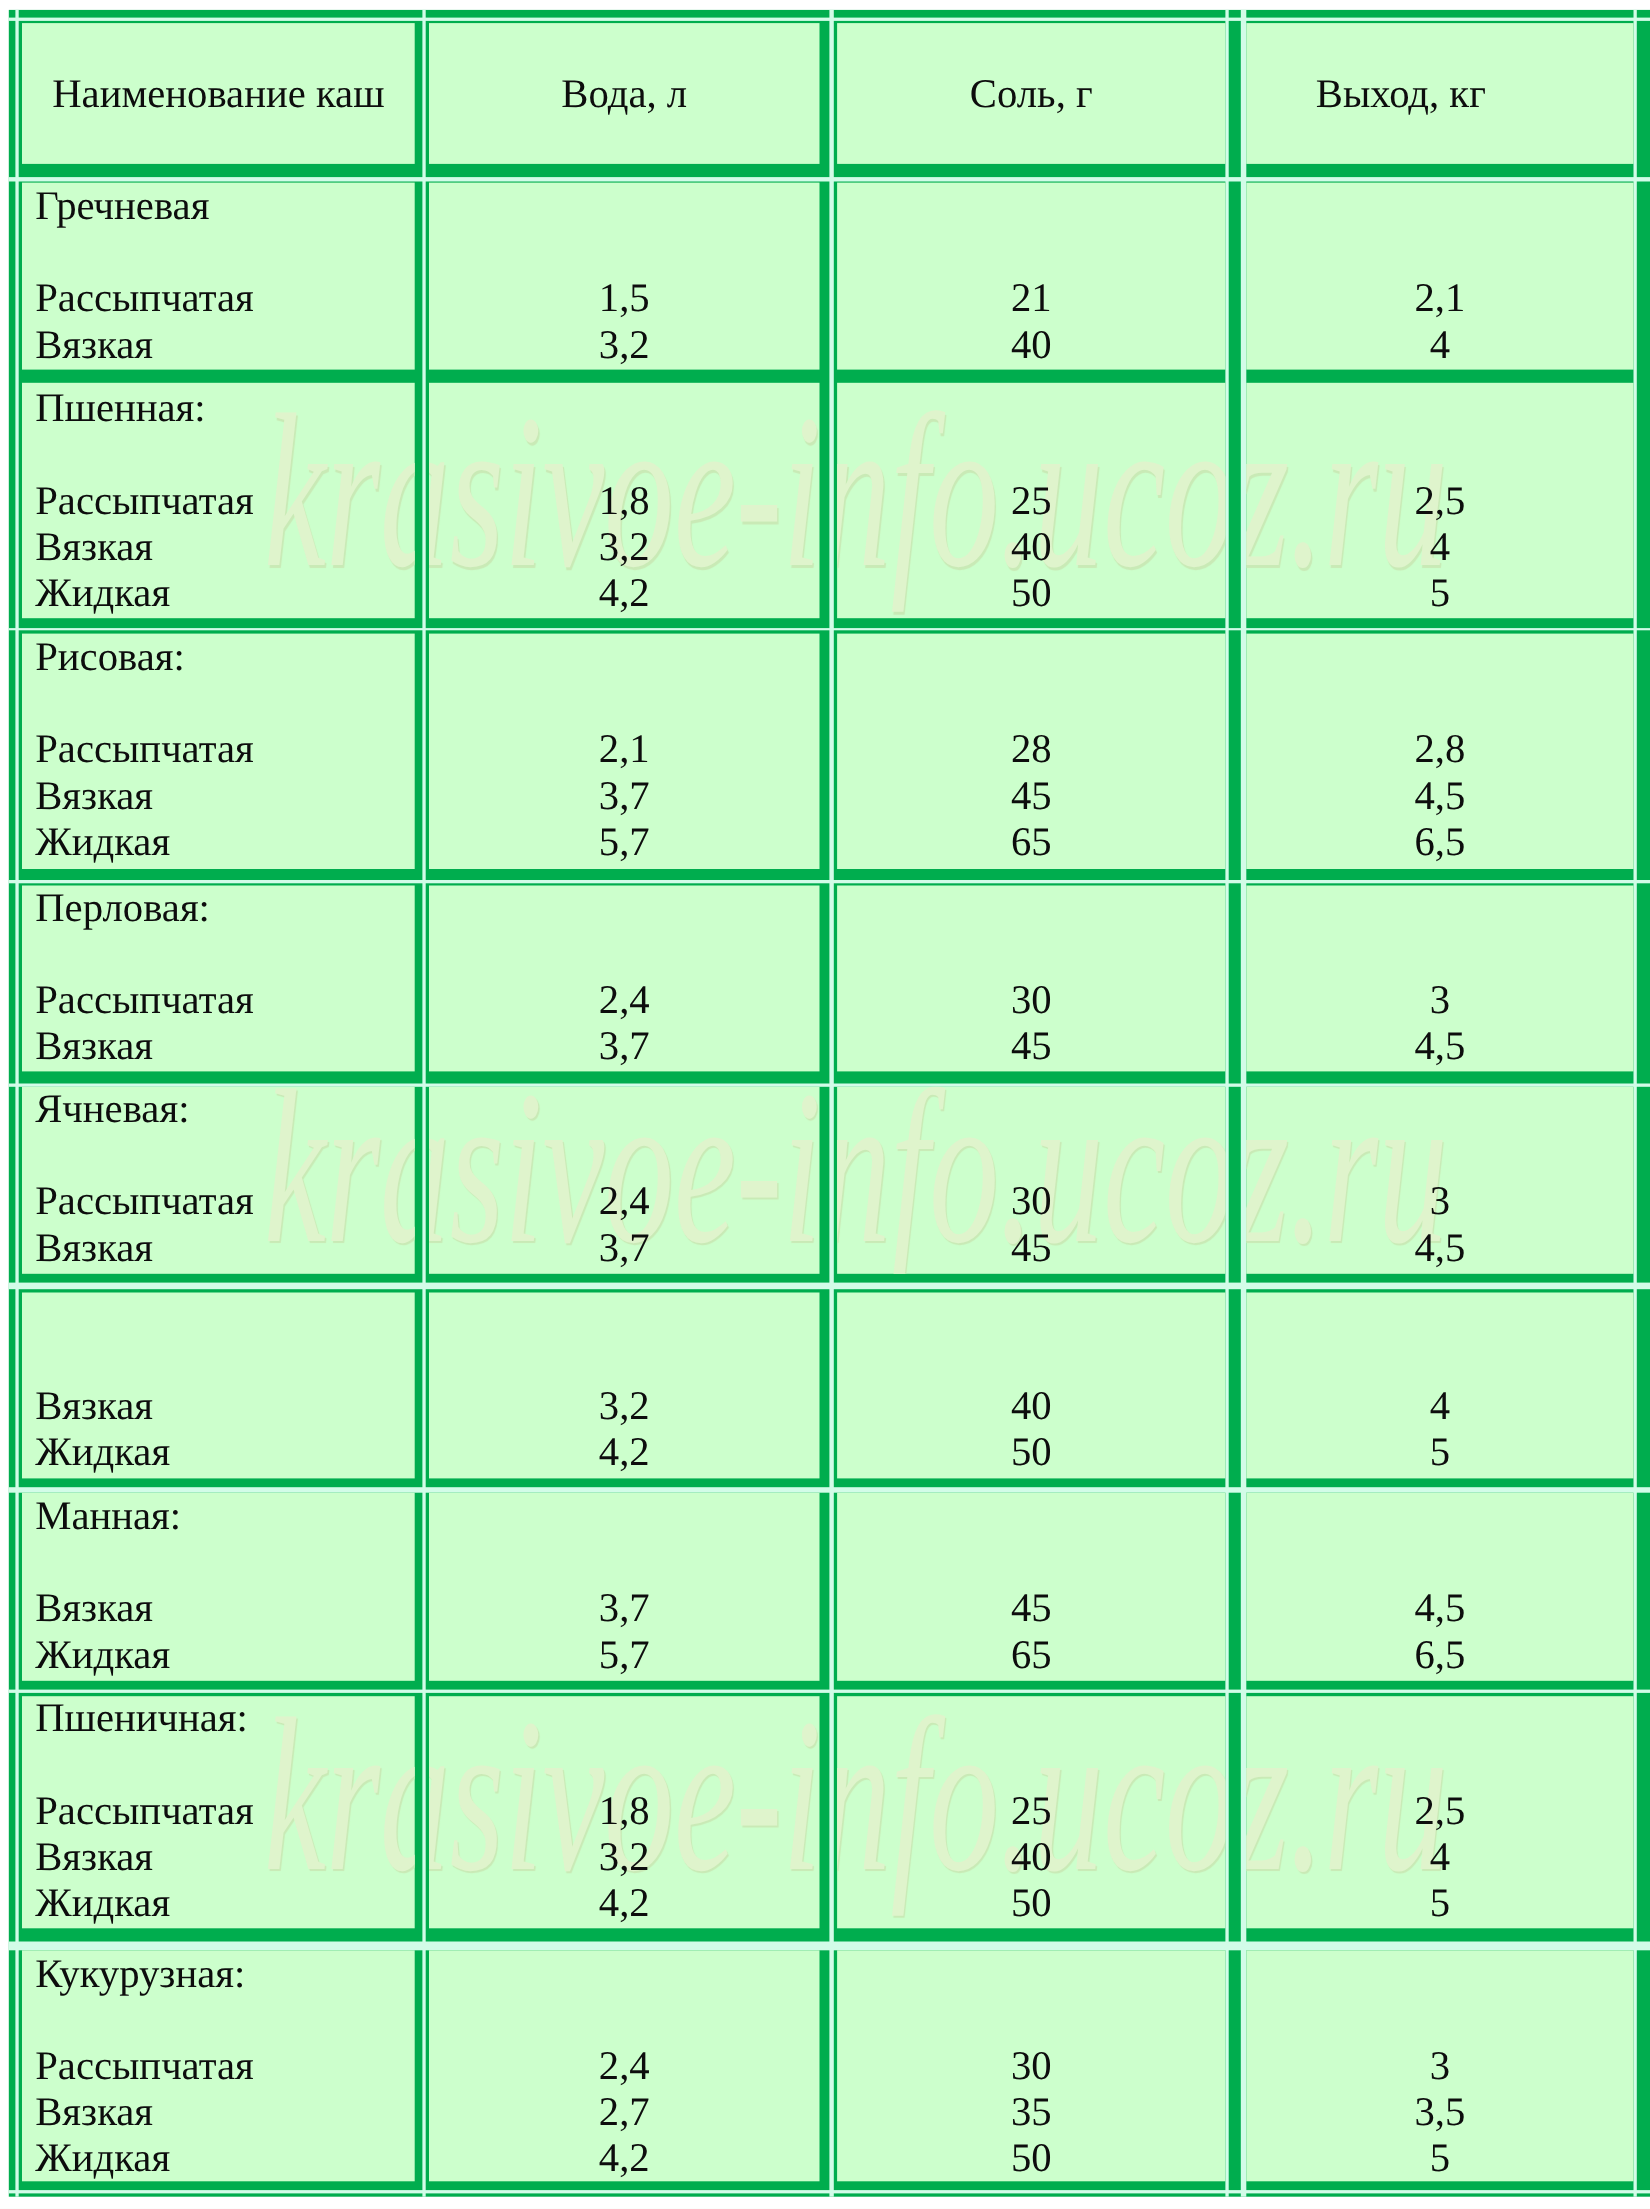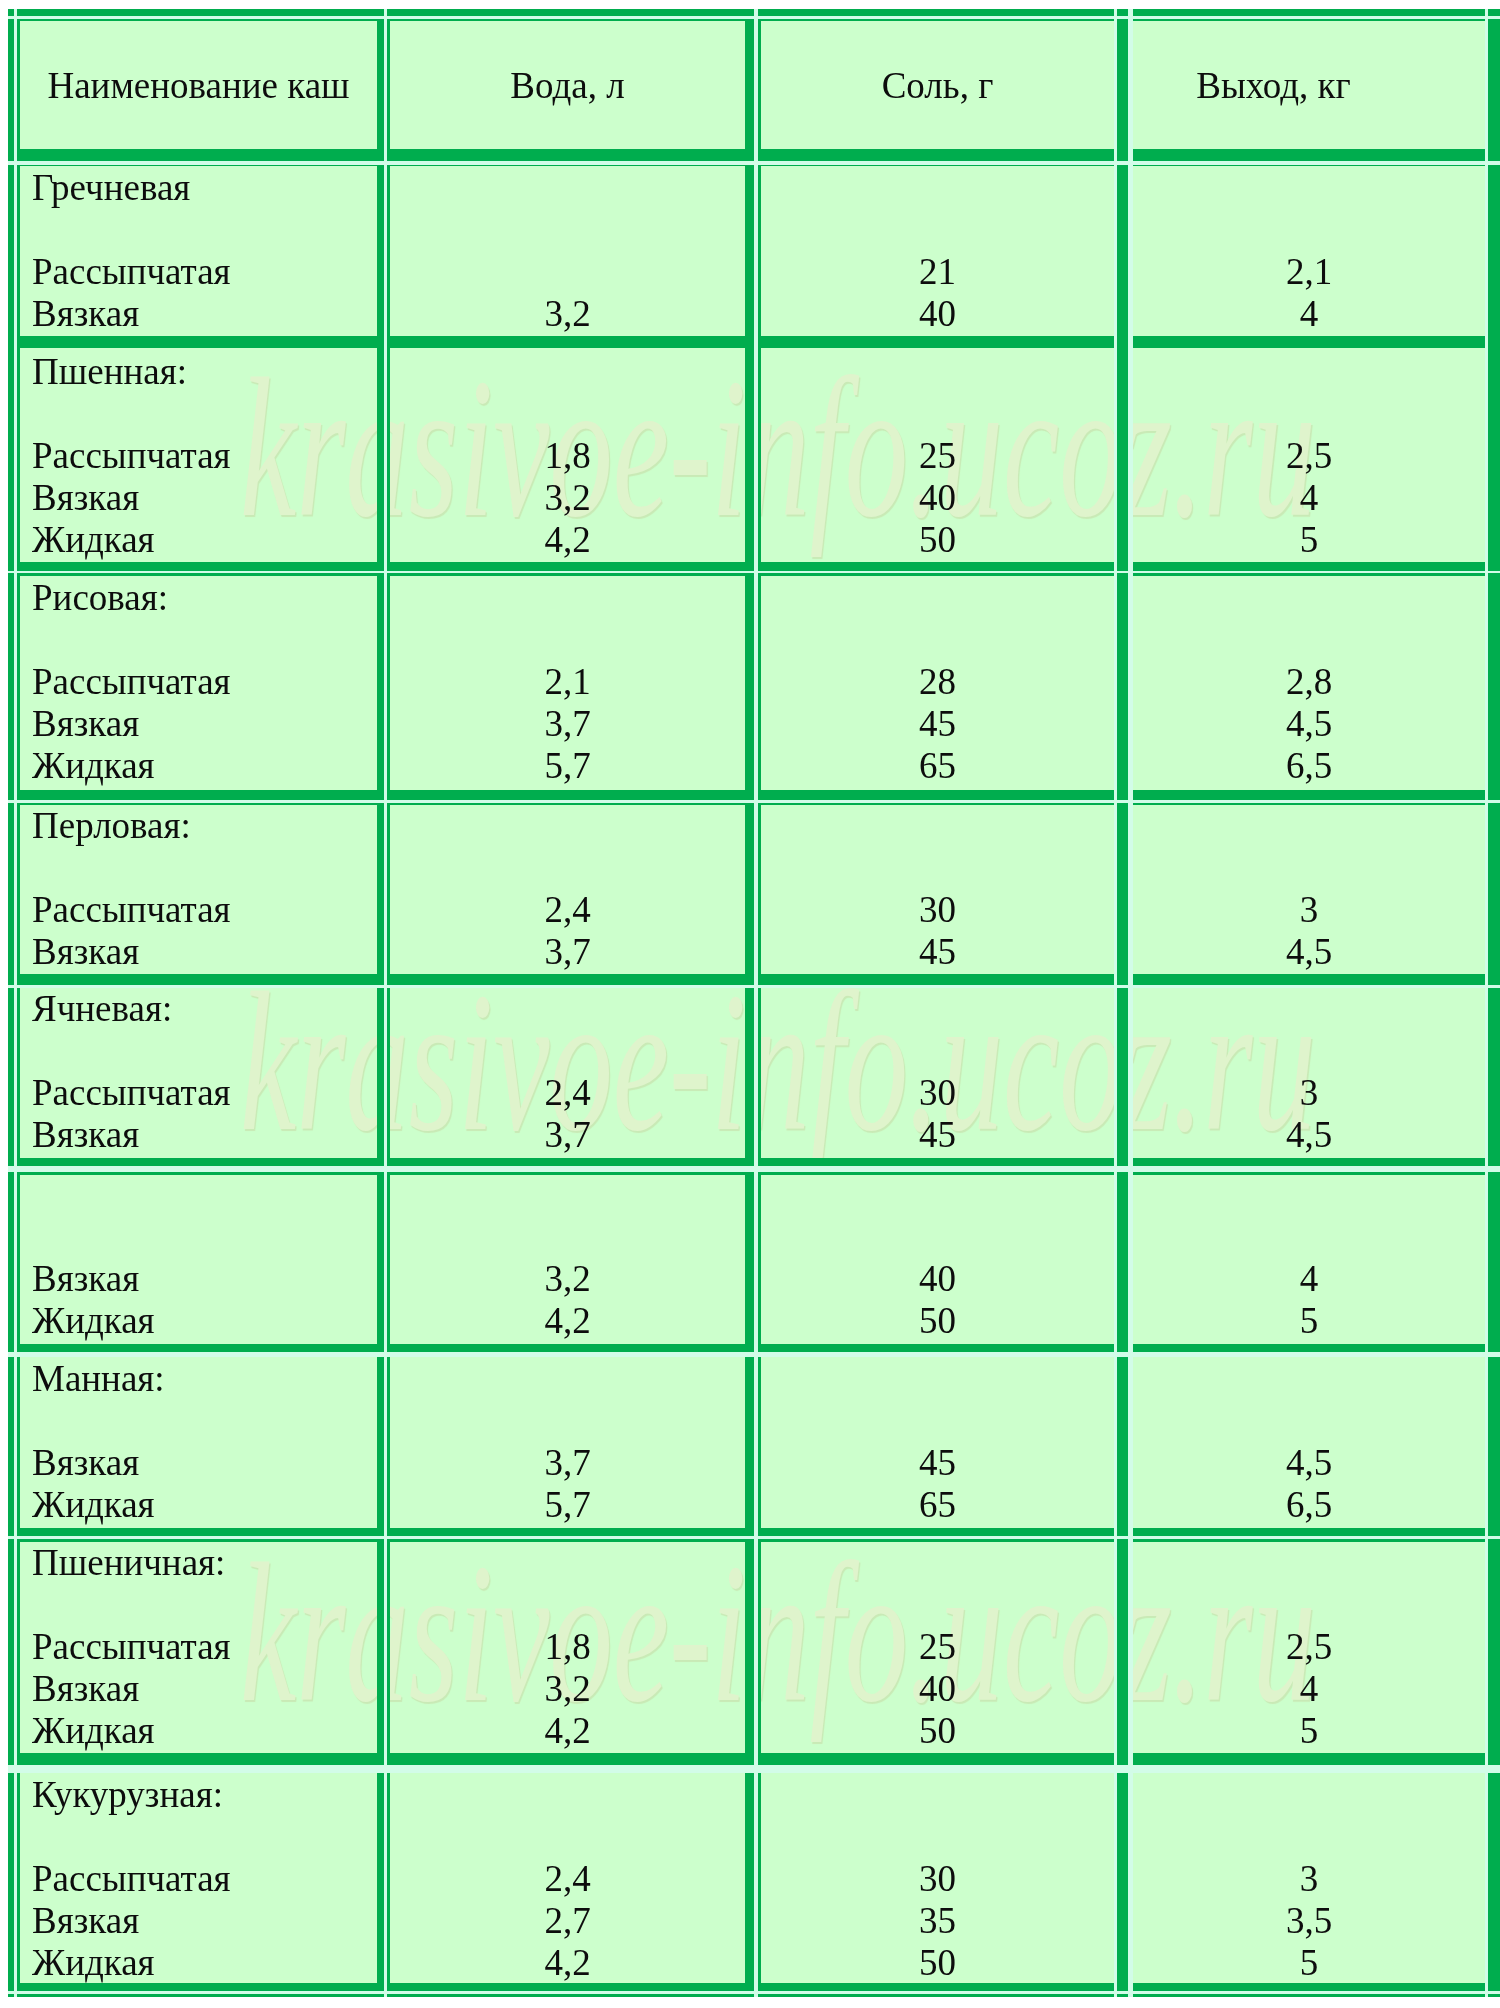--- a/index.html
+++ b/index.html
@@ -131,20 +131,21 @@
       </div>
     <div class="hdrtxt" style="left:1133px;top:21px;width:281px;height:128px">
         <span class="ht">Выход, кг</span>
       </div>
     <div class="ctext c0" style="left:20px;top:166.8px;width:357px;height:171.2px">
       <div class="ln name" style="top:0px">Гречневая</div>
       <div class="ln typ" style="top:84px">Рассыпчатая</div>
       <div class="ln typ" style="top:126px">Вязкая</div>
     </div>
     <div class="ctext c1" style="left:390px;top:166.8px;width:355px;height:171.2px">
+      <div class="ln num" style="top:84px">1,5</div>
       <div class="ln num" style="top:126px">3,2</div>
     </div>
     <div class="ctext c2" style="left:761px;top:166.8px;width:353px;height:171.2px">
       <div class="ln num" style="top:84px">21</div>
       <div class="ln num" style="top:126px">40</div>
     </div>
     <div class="ctext c3" style="left:1133px;top:166.8px;width:352px;height:171.2px">
       <div class="ln num" style="top:84px">2,1</div>
       <div class="ln num" style="top:126px">4</div>
     </div>

